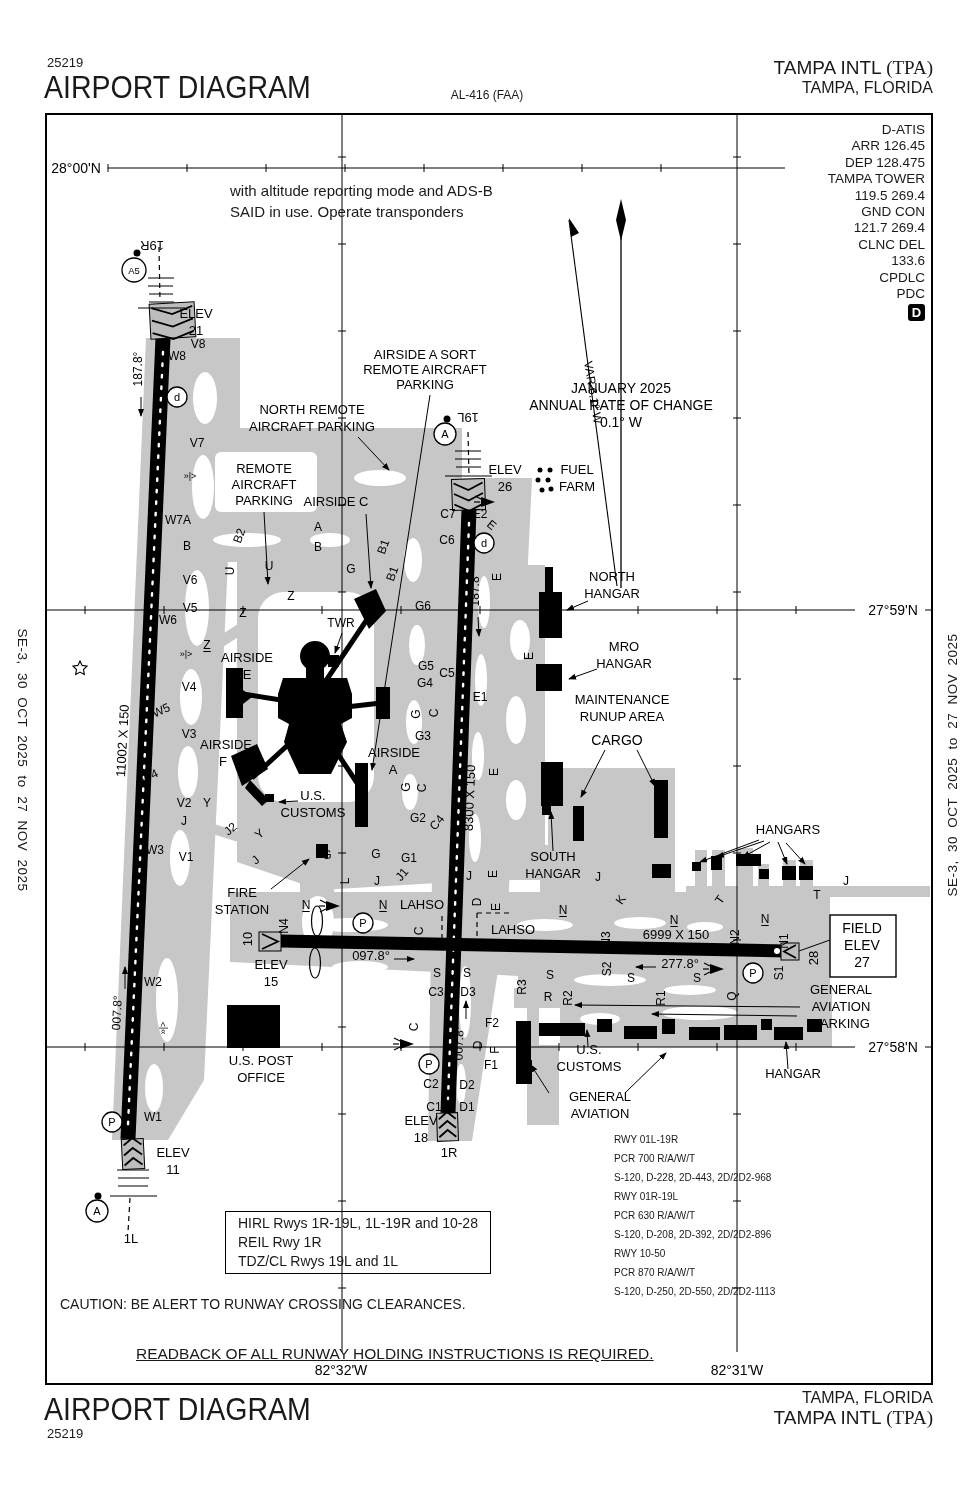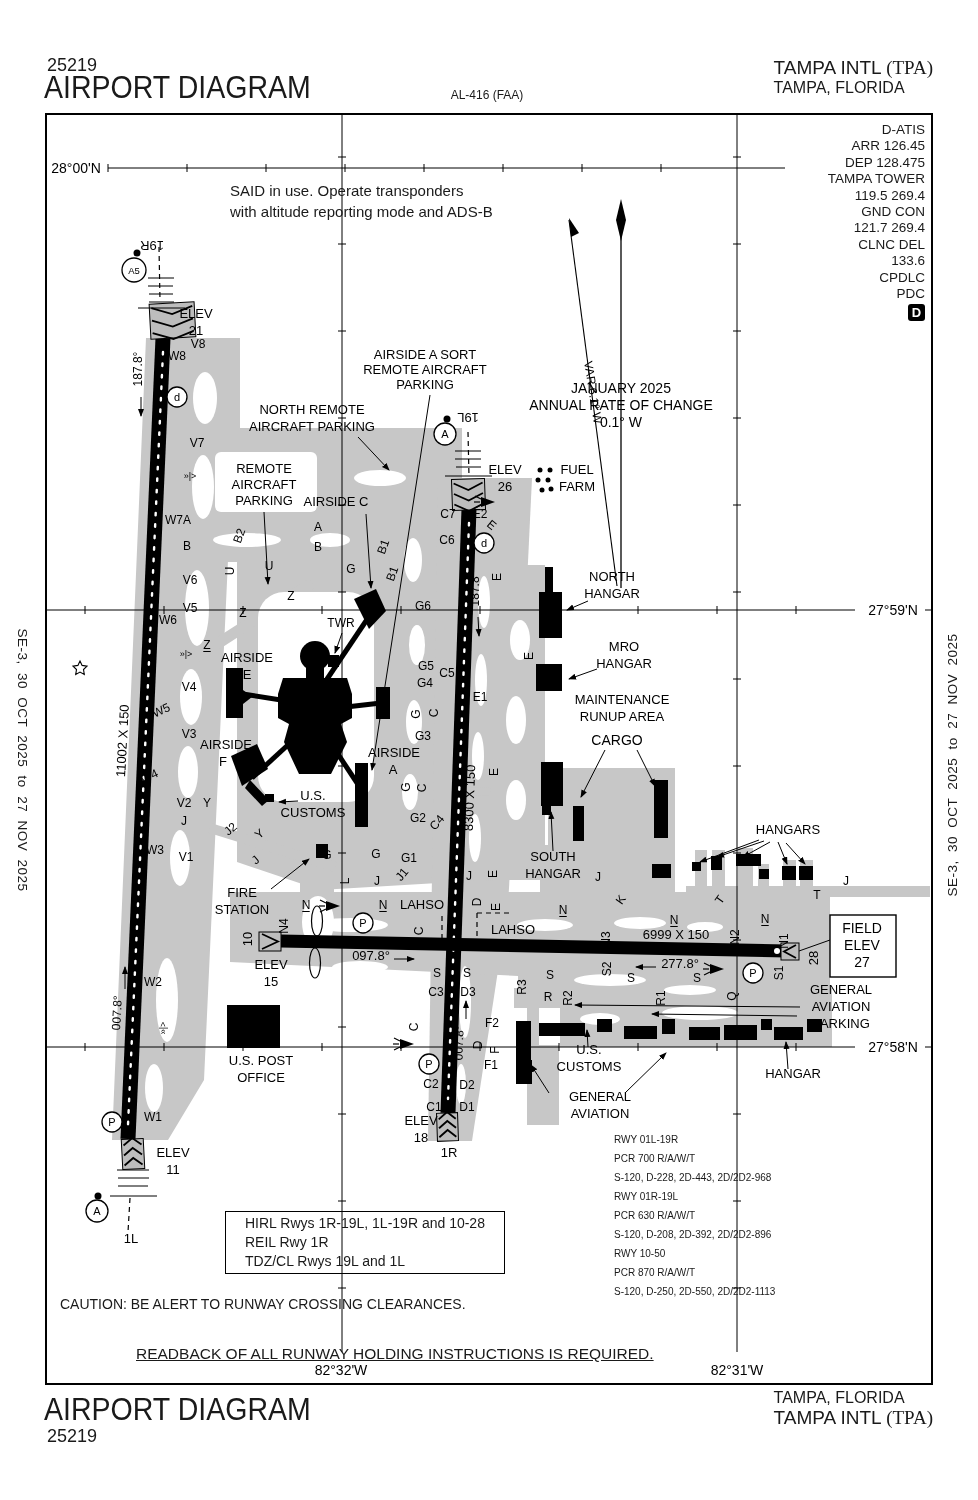--- a/index.html
+++ b/index.html
@@ -1,27 +1,27 @@
 <!DOCTYPE html>
 <html><head>
 <meta charset="utf-8">
 <style>
   html,body{margin:0;padding:0;background:#fff;}
   body{width:978px;height:1500px;position:relative;font-family:"Liberation Sans",sans-serif;color:#1a1a1a;overflow:hidden;}
   .abs{position:absolute;}
   .big-title{font-size:31px;letter-spacing:0px;transform:scaleX(.92);transform-origin:left center;white-space:nowrap;}
-  .small-num{font-size:18px;text-align:center;}
-  .right-head{line-height:20px;}
+  .small-num{font-size:13px;text-align:center;}
+  .right-head{text-align:right;line-height:20px;}
   .serif{font-family:"Liberation Serif",serif;}
   #comms{ text-align:right;font-size:13.5px;line-height:16.4px;}
   #datalink-icon{display:inline-block;background:#000;color:#fff;font-weight:bold;width:17px;height:17px;line-height:17px;text-align:center;border-radius:3px;font-size:13px;margin-top:2px;}
   #notes{font-size:15px;line-height:21px;white-space:nowrap;}
   #rwy-data{font-size:10px;line-height:19px;white-space:nowrap;}
   #rwy-data .ind{}
-  #light-box{border:1.5px solid #000;font-size:14px;line-height:19px;padding:2px 19px;white-space:nowrap;}
+  #light-box{border:1.5px solid #000;font-size:14px;line-height:19px;padding:2px 12px;white-space:nowrap;}
   #caution1{font-size:14px;white-space:nowrap;}
   #caution2{font-size:15.5px;white-space:nowrap;text-decoration:underline;margin-top:27px;}
   .margin-note{font-size:13.5px;white-space:nowrap;letter-spacing:.5px;word-spacing:4px;}
   svg text{font-family:"Liberation Sans",sans-serif;fill:#000;}
 </style>
 </head>
 <body>
 
 <div class="abs small-num" style="left:47px;top:55px">25219</div>
 <div class="abs big-title" style="left:44px;top:70px">AIRPORT DIAGRAM</div>
@@ -549,22 +549,22 @@
   <div>GND CON</div>
   <div>121.7  269.4</div>
   <div>CLNC DEL</div>
   <div>133.6</div>
   <div>CPDLC</div>
   <div>PDC</div>
   <span id="datalink-icon">D</span>
 </div>
 
 <div id="notes" class="abs" style="left:230px;top:180px">
+  <div>with altitude reporting mode and ADS-B</div>
   <div>SAID in use. Operate transponders</div>
-  <div>with altitude reporting mode and ADS-B</div>
 </div>
 
 <div id="rwy-data" class="abs" style="left:614px;top:1130px">
   <div>RWY 01L-19R</div>
   <div class="ind">PCR 700 R/A/W/T</div>
   <div class="ind">S-120, D-228, 2D-443, 2D/2D2-968</div>
   <div>RWY 01R-19L</div>
   <div class="ind">PCR 630 R/A/W/T</div>
   <div class="ind">S-120, D-208, 2D-392, 2D/2D2-896</div>
   <div>RWY 10-50</div>

